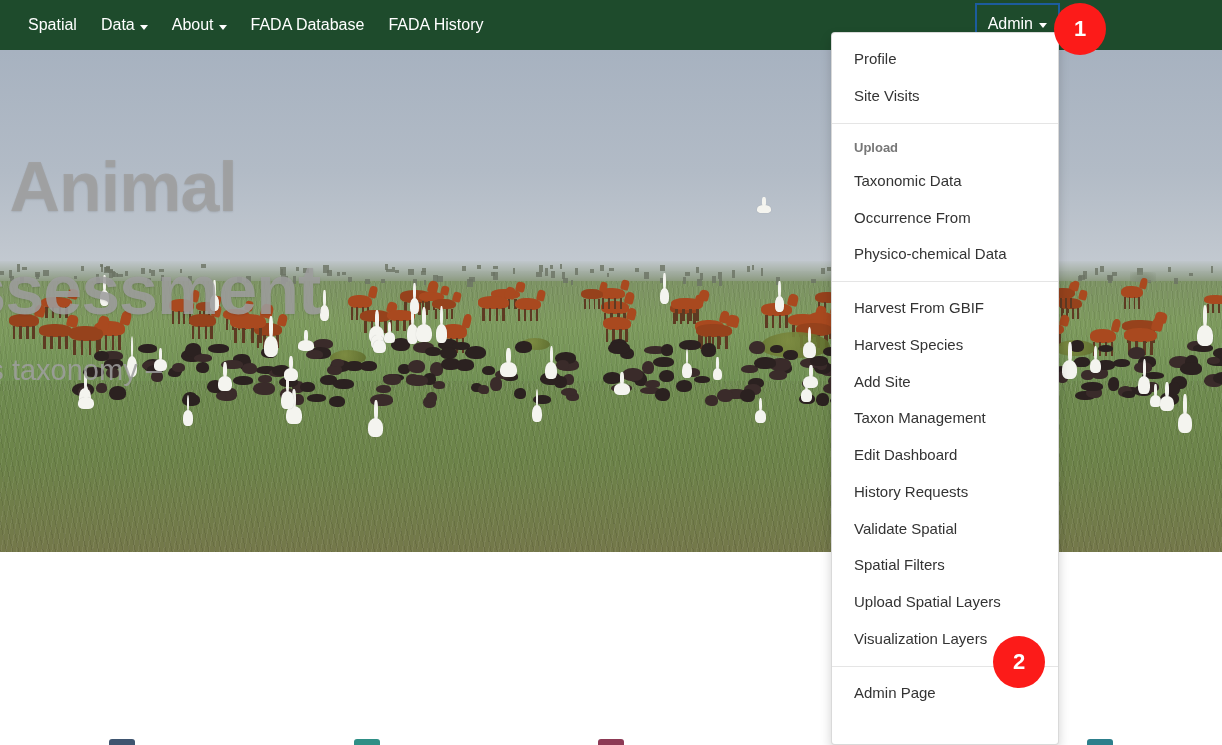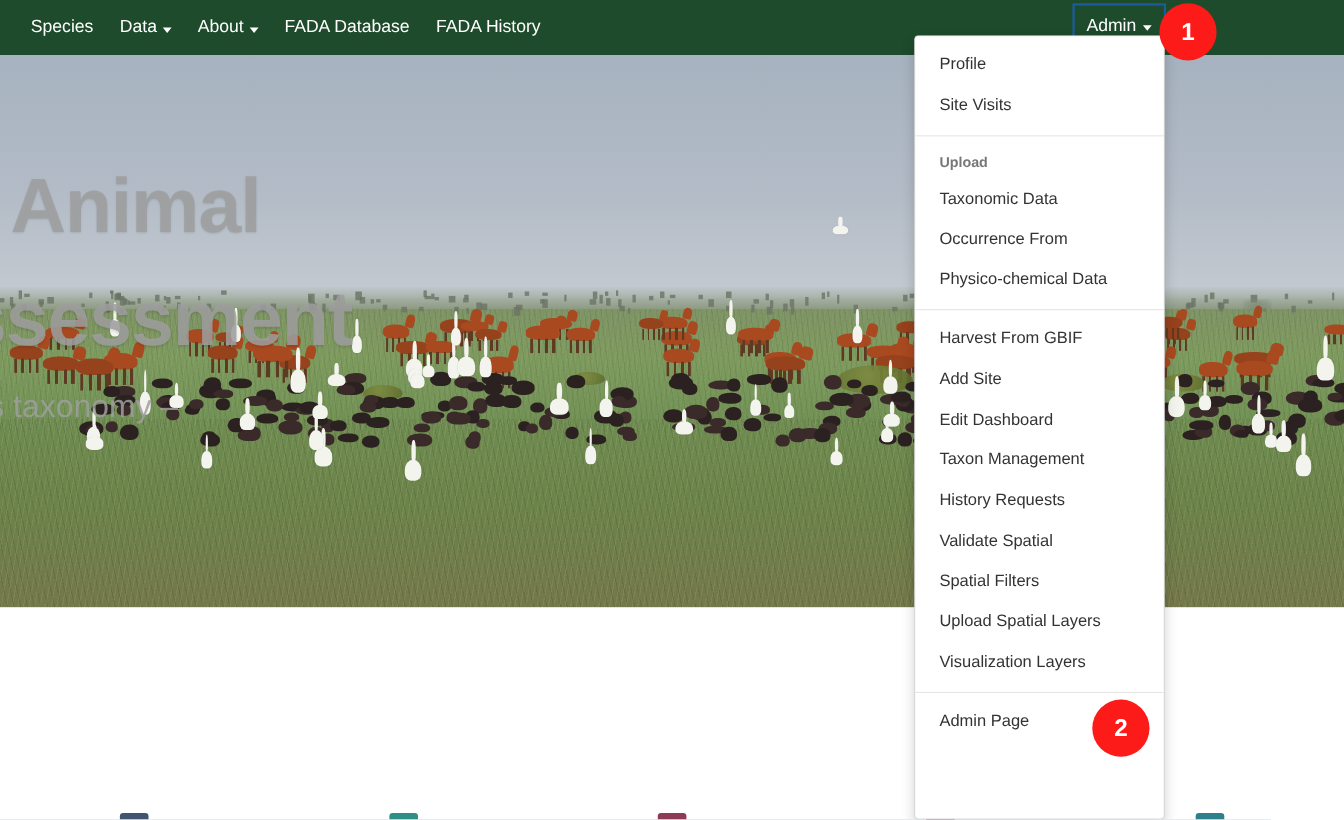--- a/index.html
+++ b/index.html
@@ -821,21 +821,21 @@
         <div class="stat-icon" style="background: rgb(123, 48, 71);"></div>
       </div>
       <div class="stat-cell">
         <div class="stat-icon" style="background: rgb(45, 127, 140);"></div>
       </div>
     </div>
 
   <div class="navbar">
     <div class="nav-links" id="nav-links">
         <a class="nav-link">
-          <span>Species</span>
+          <span>Spatial</span>
         </a>
         <a class="nav-link">
           <span>Data</span>
           <span class="caret"></span>
         </a>
         <a class="nav-link">
           <span>About</span>
           <span class="caret"></span>
         </a>
         <a class="nav-link">
@@ -854,23 +854,24 @@
   <div class="dropdown" id="dropdown">
       <a class="menu-item">Profile</a>
       <a class="menu-item">Site Visits</a>
       <div class="menu-divider"></div>
       <div class="menu-header">Upload</div>
       <a class="menu-item">Taxonomic Data</a>
       <a class="menu-item">Occurrence From</a>
       <a class="menu-item">Physico-chemical Data</a>
       <div class="menu-divider"></div>
       <a class="menu-item">Harvest From GBIF</a>
+      <a class="menu-item">Harvest Species</a>
       <a class="menu-item">Add Site</a>
+      <a class="menu-item">Taxon Management</a>
       <a class="menu-item">Edit Dashboard</a>
-      <a class="menu-item">Taxon Management</a>
       <a class="menu-item">History Requests</a>
       <a class="menu-item">Validate Spatial</a>
       <a class="menu-item">Spatial Filters</a>
       <a class="menu-item">Upload Spatial Layers</a>
       <a class="menu-item">Visualization Layers</a>
       <div class="menu-divider"></div>
       <a class="menu-item">Admin Page</a>
     </div>
 
   <div class="badge" id="badge-1">

